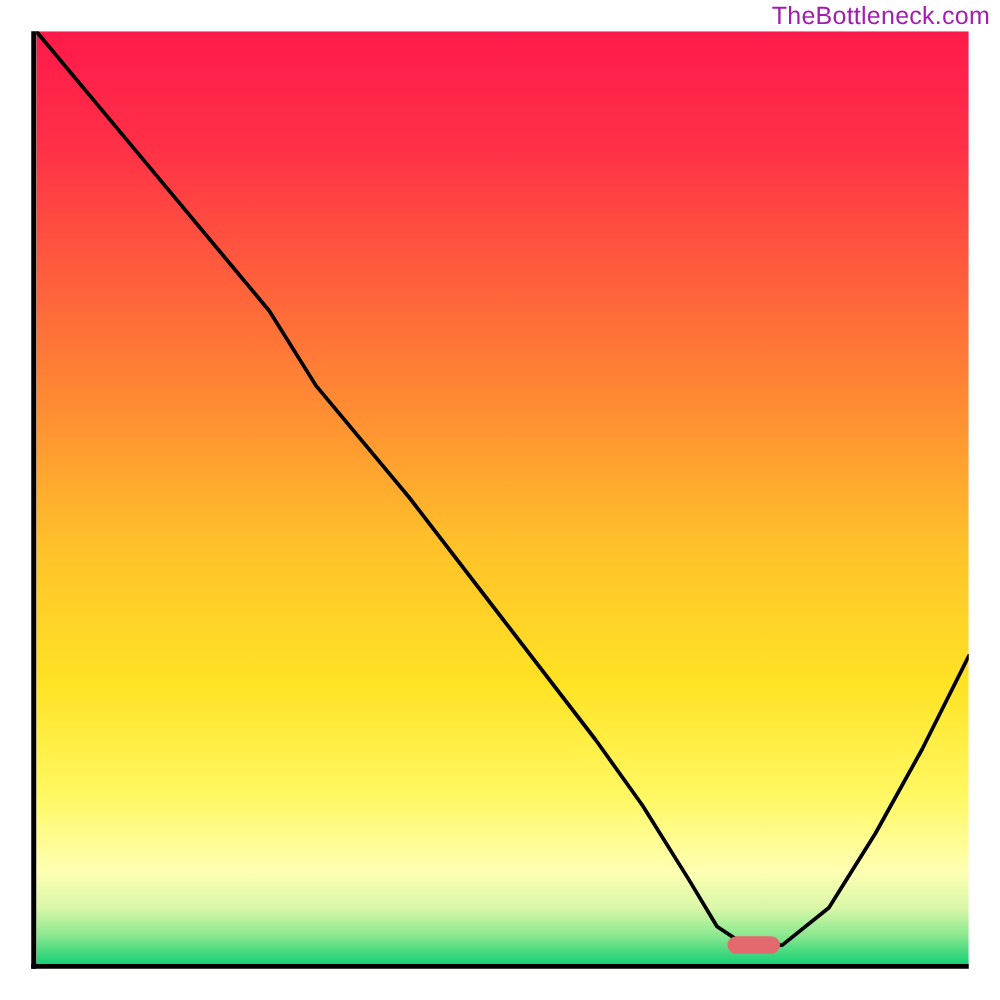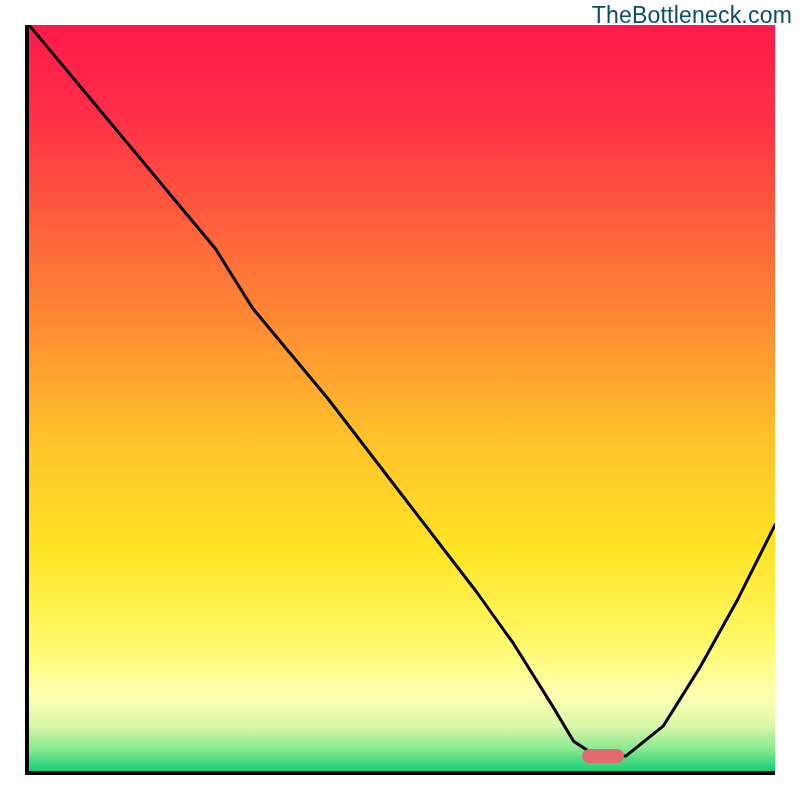--- a/index.html
+++ b/index.html
@@ -13,22 +13,22 @@
   }
   .canvas {
     position: relative;
     width: 800px;
     height: 800px;
   }
   .watermark {
     position: absolute;
     top: 2px;
     right: 8px;
-    color: #0c4a6e;
-    font-size: 23px;
+    color: #a21caf;
+    font-size: 20px;
     font-weight: 500;
     letter-spacing: 0.2px;
     z-index: 60;
   }
   .plot-frame {
     position: absolute;
     left: 25px;
     top: 25px;
     width: 750px;
     height: 750px;

